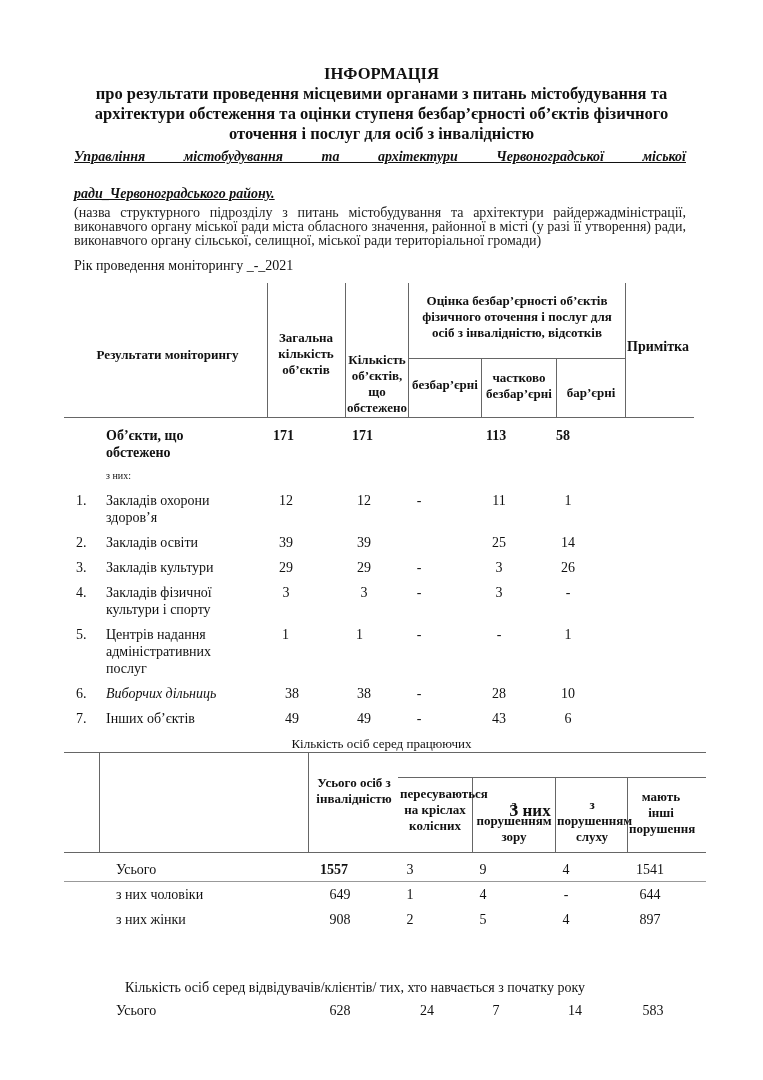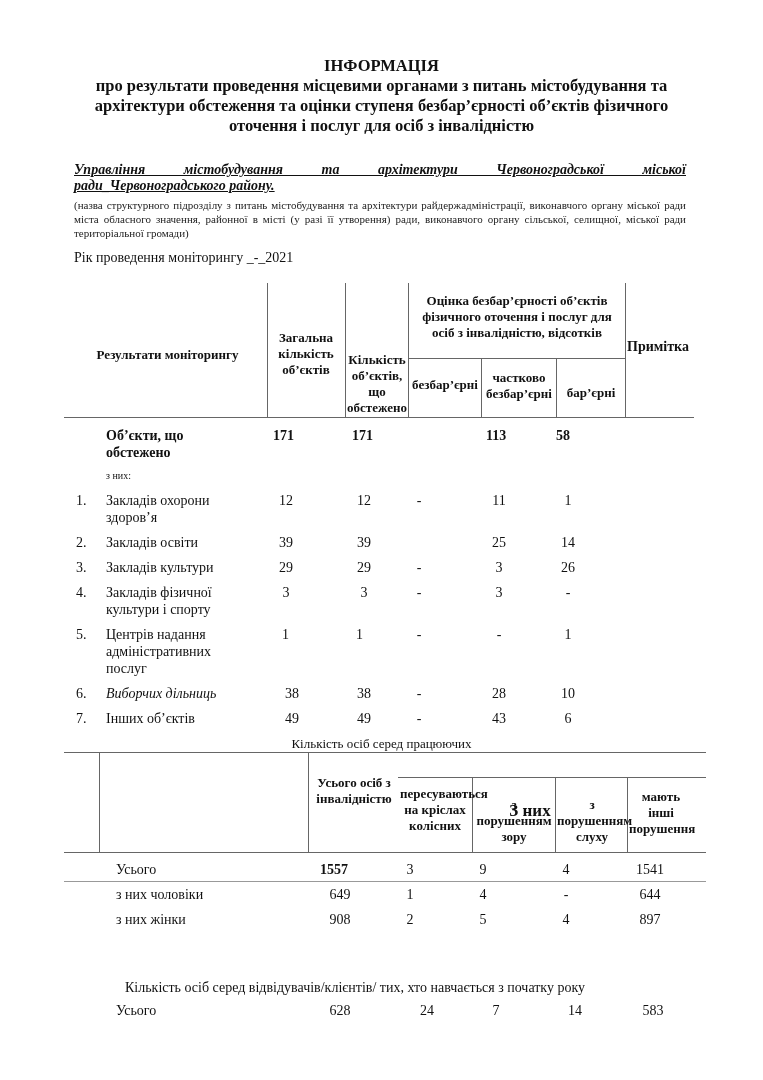--- a/index.html
+++ b/index.html
@@ -1,28 +1,28 @@
 <!DOCTYPE html>
 <html><head>
 <meta charset="utf-8">
 <style>
   html, body { margin:0; padding:0; background:#ffffff; }
   body { width:763px; height:1080px; position:relative; overflow:hidden;
          font-family:"Liberation Serif", "DejaVu Serif", serif; color:#111; }
-  .abs { position:absolute; }
+  .abs { position:absolute;margin-top:8px; }
   .title { left:0; width:763px; text-align:center; font-weight:bold; font-size:16.5px; line-height:20px; }
   .t0 { top:56px; }
   .t1 { top:76px; }
   .t2 { top:96px; }
   .t3 { top:116px; }
   .org { left:74px; width:612px; font-style:italic; font-weight:bold; text-decoration:underline;
          font-size:14px; line-height:19px; text-align:justify; text-align-last:justify; }
-  .org1 { top:160px; }
+  .org1 { top:139px; }
   .org2 { top:176px; text-align-last:left; }
-  .note { left:74px; width:612px; top:198px; font-size:11px; line-height:14px; text-align:justify; color:#222; }
+  .note { left:74px; width:612px; top:198px; font-size:14px; line-height:14px; text-align:justify; color:#222; }
   .year { left:74px; top:250px; font-size:14px; }
   .hl { position:absolute; height:1px; background:#666; }
   .vl { position:absolute; width:1px; background:#666; }
   .hdr { position:absolute; font-weight:bold; font-size:13px; line-height:16px; text-align:center; }
   .cell { position:absolute; font-size:14px; line-height:17px; }
   .b { font-weight:bold; }
   .num { text-align:center; width:40px; }
 </style>
 </head>
 <body>

